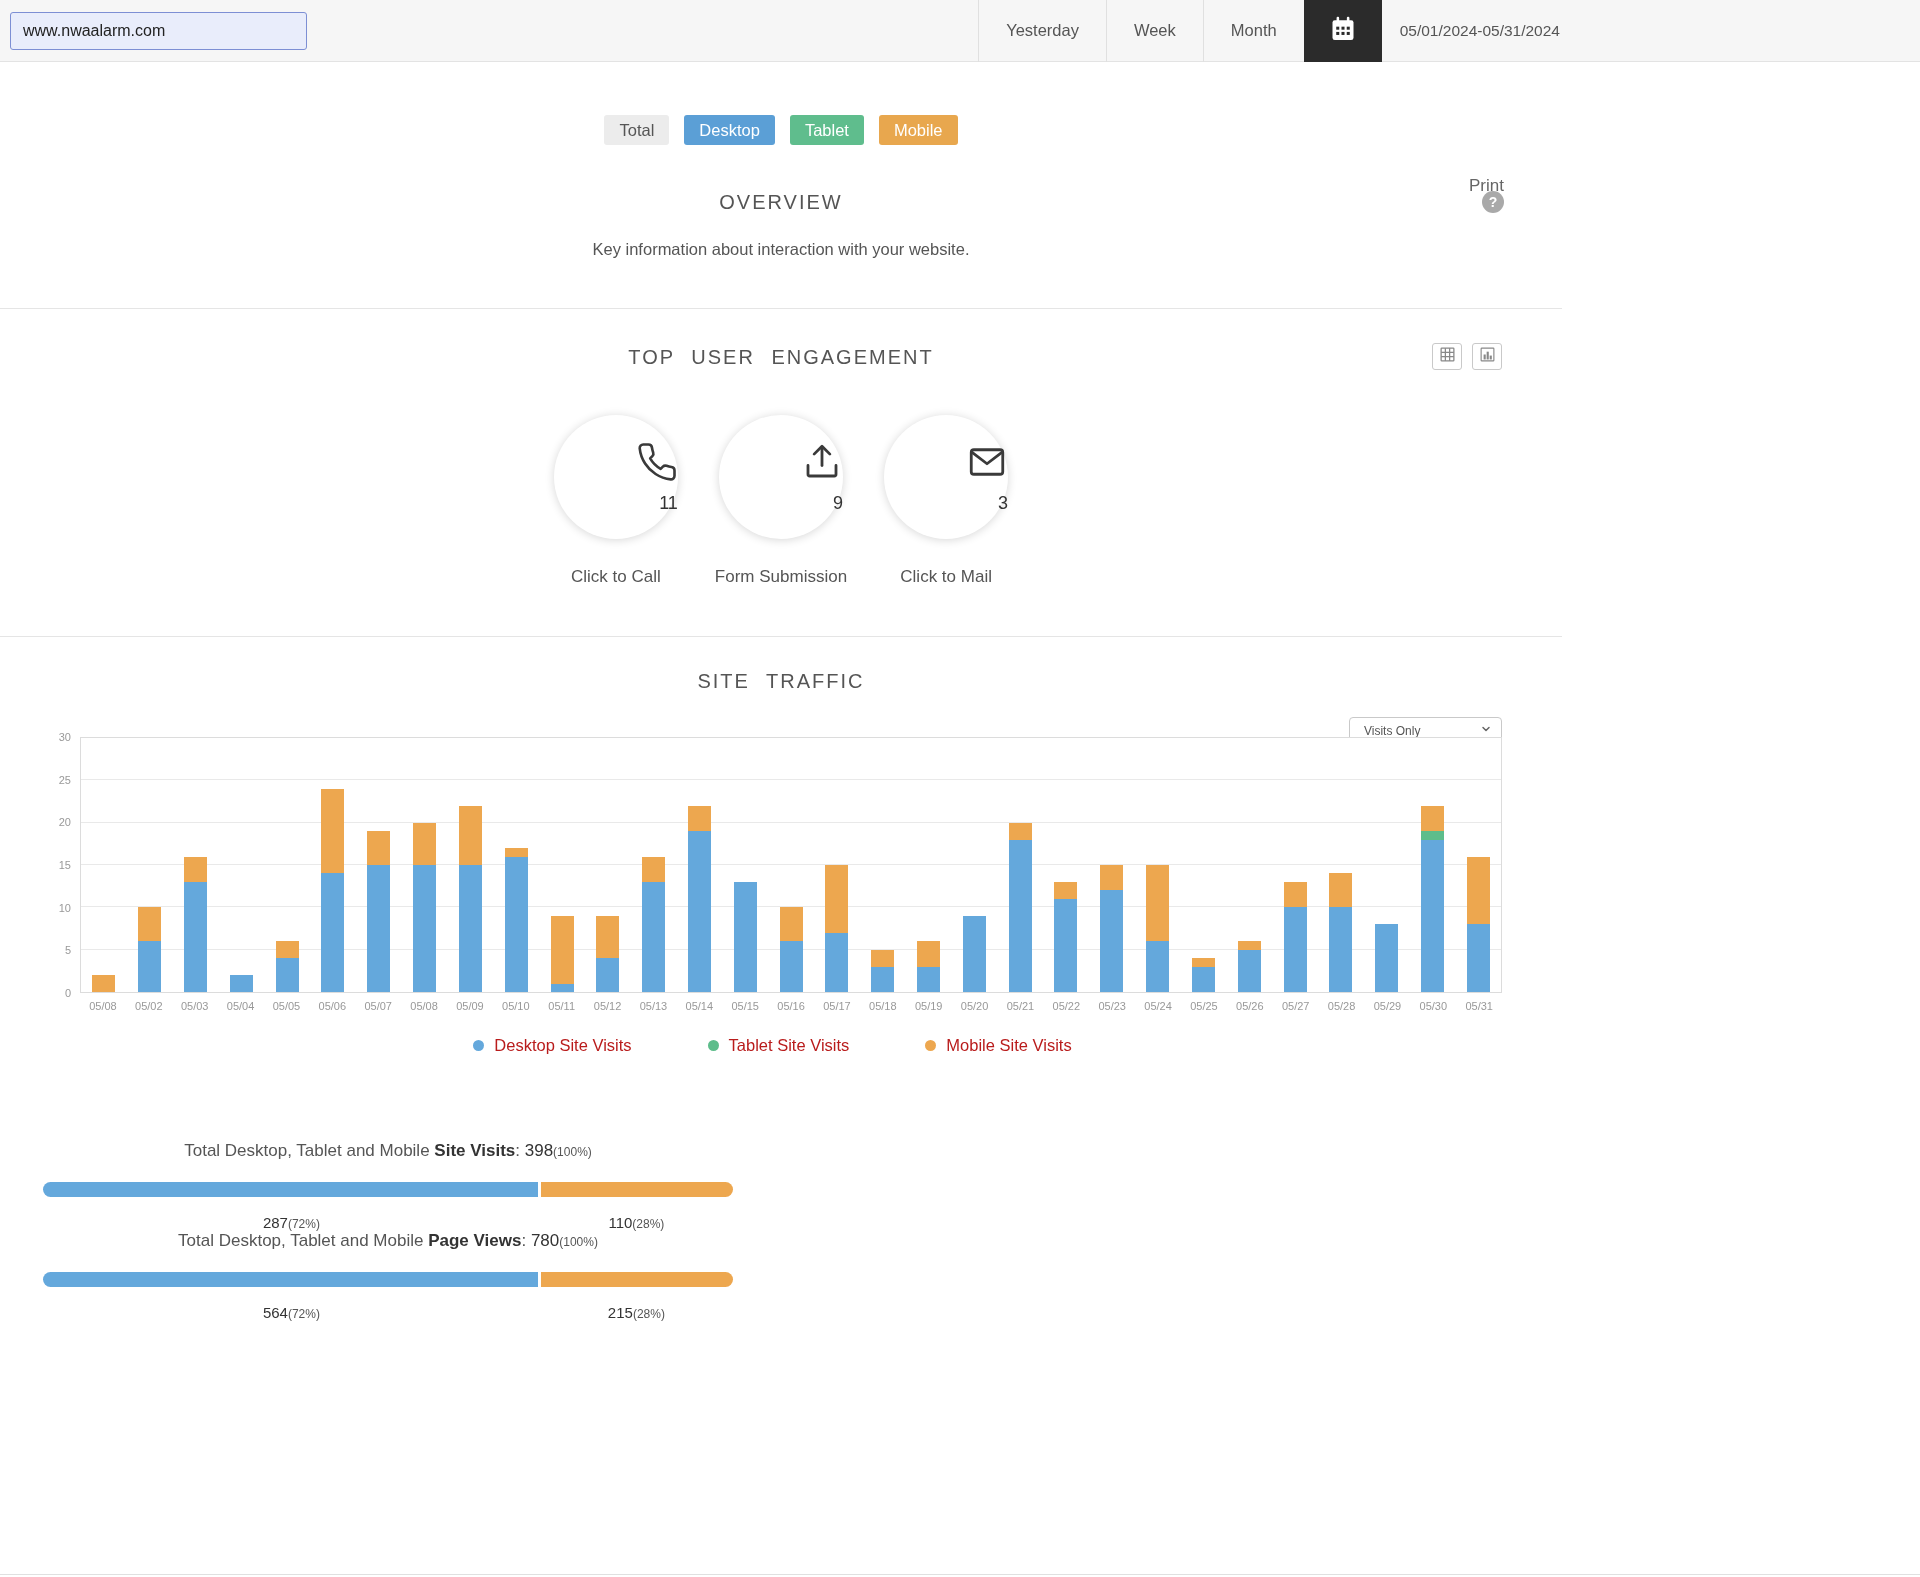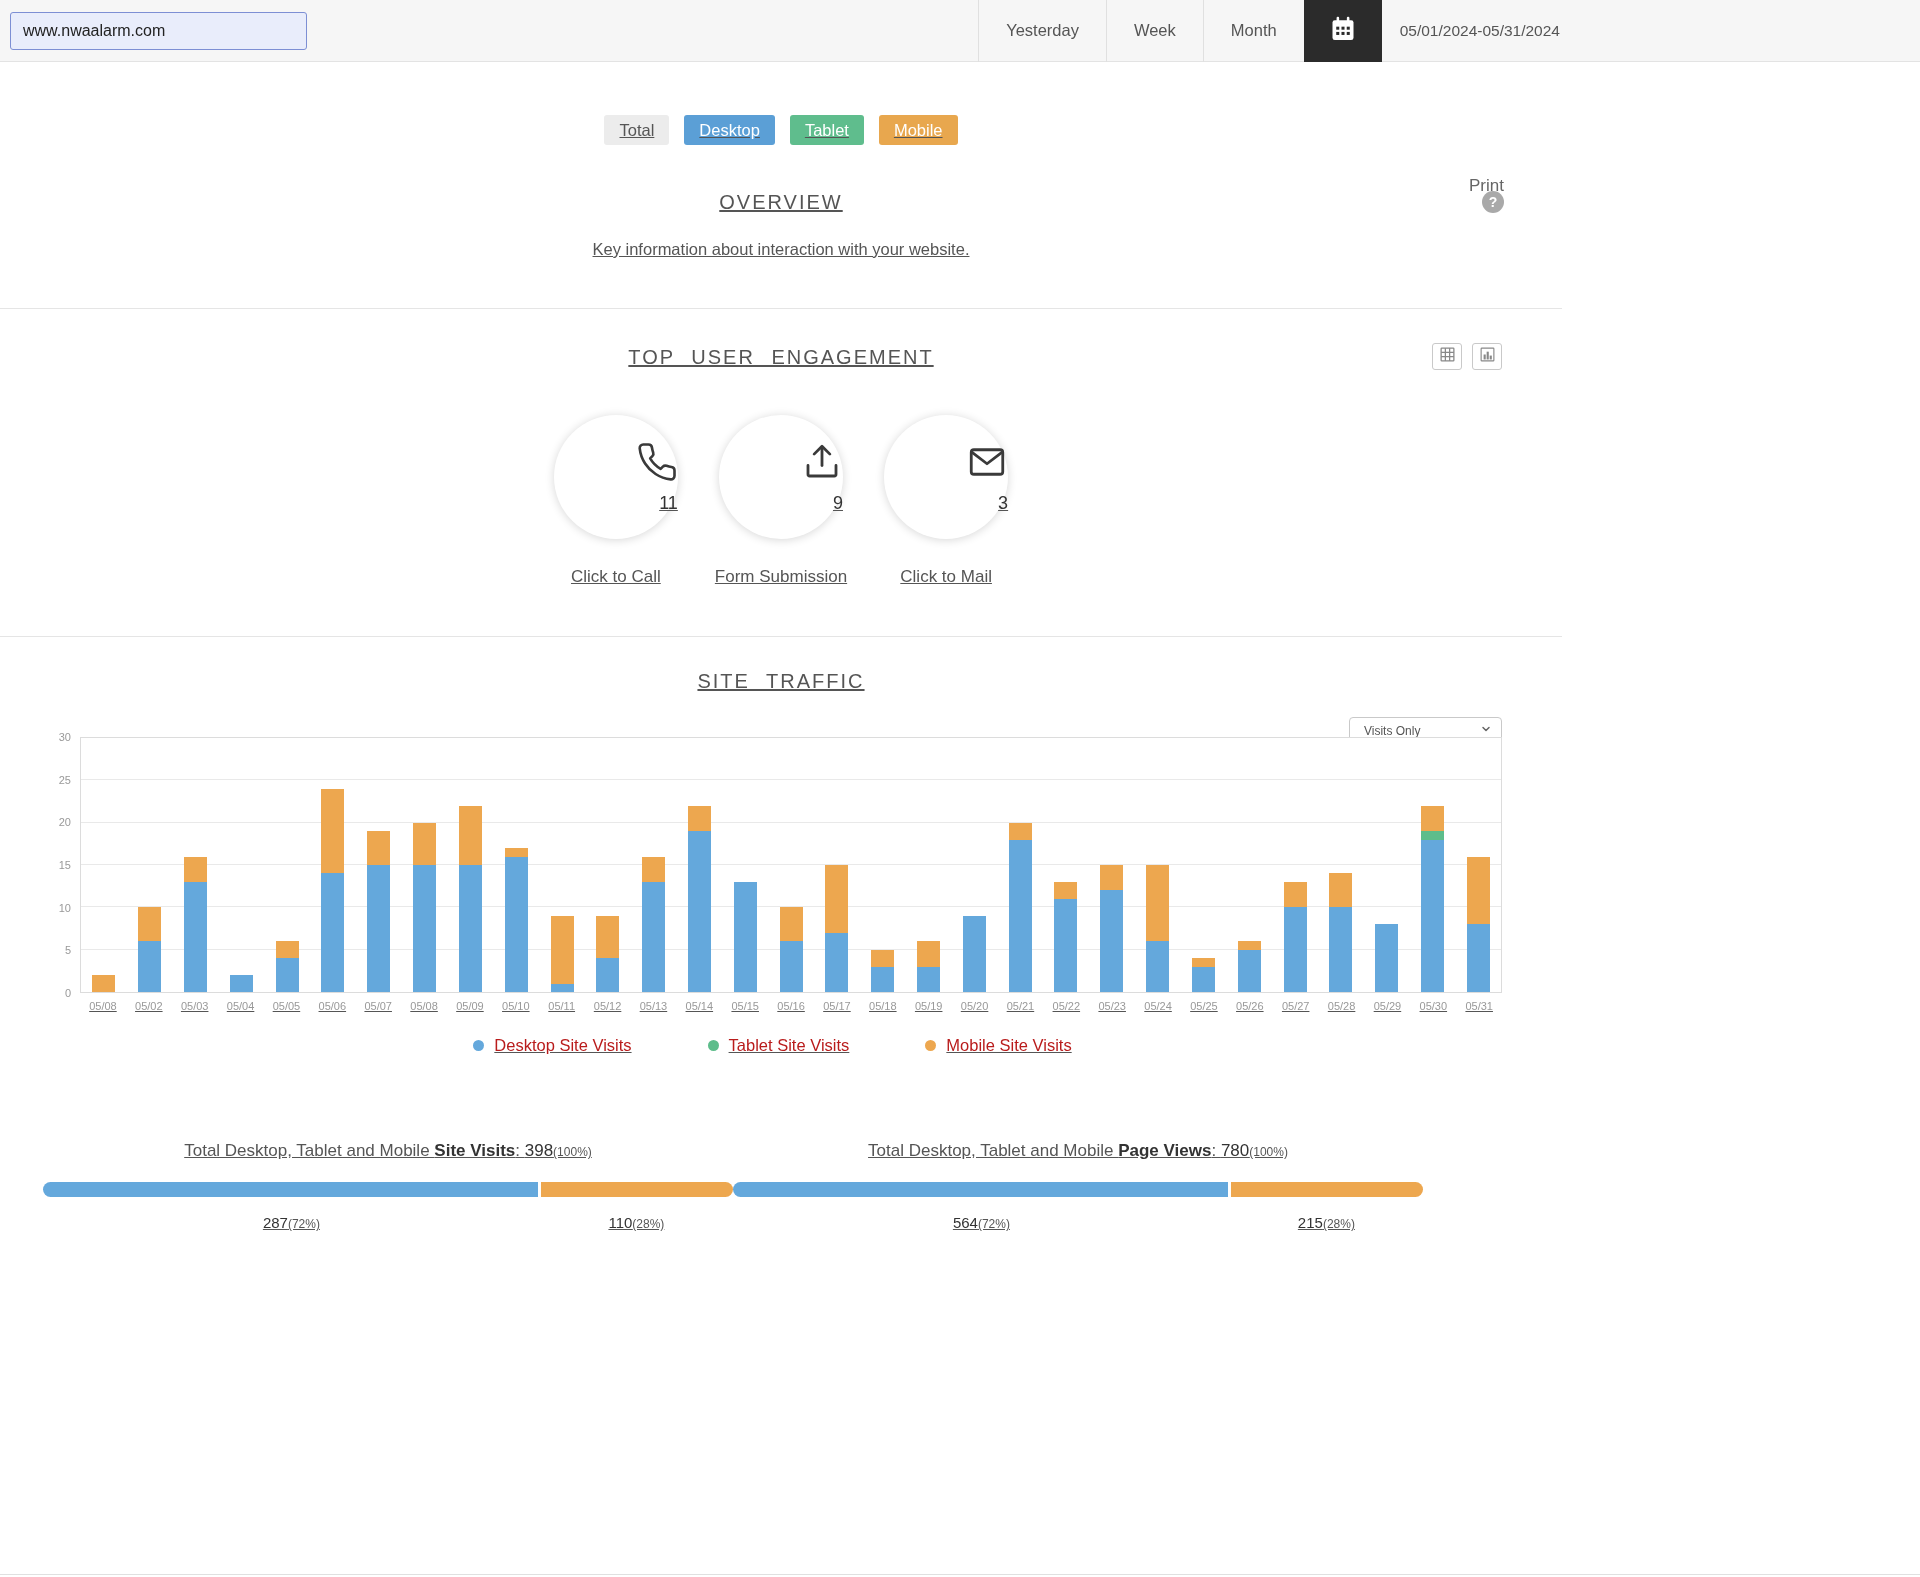--- a/index.html
+++ b/index.html
@@ -2,21 +2,21 @@
 <html><head>
 <meta charset="utf-8">
 <style>
   * { margin:0; padding:0; box-sizing:border-box; }
   html,body { background:#ffffff; }
   body {
     width:1920px; min-height:1577px; position:relative;
     font-family:"Liberation Sans", sans-serif; color:#555;
     overflow:hidden;
   }
-  .wrapper { width:1562px; position:relative;text-decoration:underline; }
+  .wrapper { width:1562px; position:relative; }
 
   
   .topbar { width:1920px; height:62px; background:#f6f6f6; border-bottom:1px solid #e3e3e3; }
   .topbar-inner { width:1562px; height:100%; display:flex; align-items:center; justify-content:space-between; }
   .url-input {
     margin-left:10px; width:297px; height:38px;
     background:#e9edfb; border:1px solid #7d8fd4; border-radius:3px;
     padding:0 12px; font-size:16px; color:#222; font-family:"Liberation Sans",sans-serif;
     outline:none;
   }
@@ -97,21 +97,21 @@
   .bar .seg { width:100%; }
   .xlabels { display:flex; margin:7px 0 0 37px; }
   .xlabel { flex:1; text-align:center; font-size:11px; color:#999; }
 
   .legend { display:flex; justify-content:center; gap:76px; margin-top:24px; }
   .legend-item { display:flex; align-items:center; gap:10px; cursor:pointer; }
   .legend-dot { width:11px; height:11px; border-radius:50%; }
   .legend-label { font-size:16.5px; color:#b91c1c; }
 
   
-  .summary-row { display:flex; justify-content:flex-start; width:1459px; margin:86px 0 0 43px; }
+  .summary-row { display:flex; justify-content:flex-end; width:1459px; margin:86px 0 0 43px;flex-direction:column; }
   .sum-block { width:690px; }
   .sum-title { text-align:center; font-size:17px; color:#555; }
   .sum-title b { color:#333; }
   .sum-total { color:#333; }
   .small-pct { font-size:12px; color:#555; }
   .sum-bar { display:flex; gap:3px; margin-top:21px; height:15px; }
   .sum-seg0 { border-radius:8px 0 0 8px; }
   .sum-seg1 { border-radius:0 8px 8px 0; }
   .sum-labels { display:flex; margin-top:17px; }
   .seg-label { text-align:center; font-size:15px; color:#333; }

